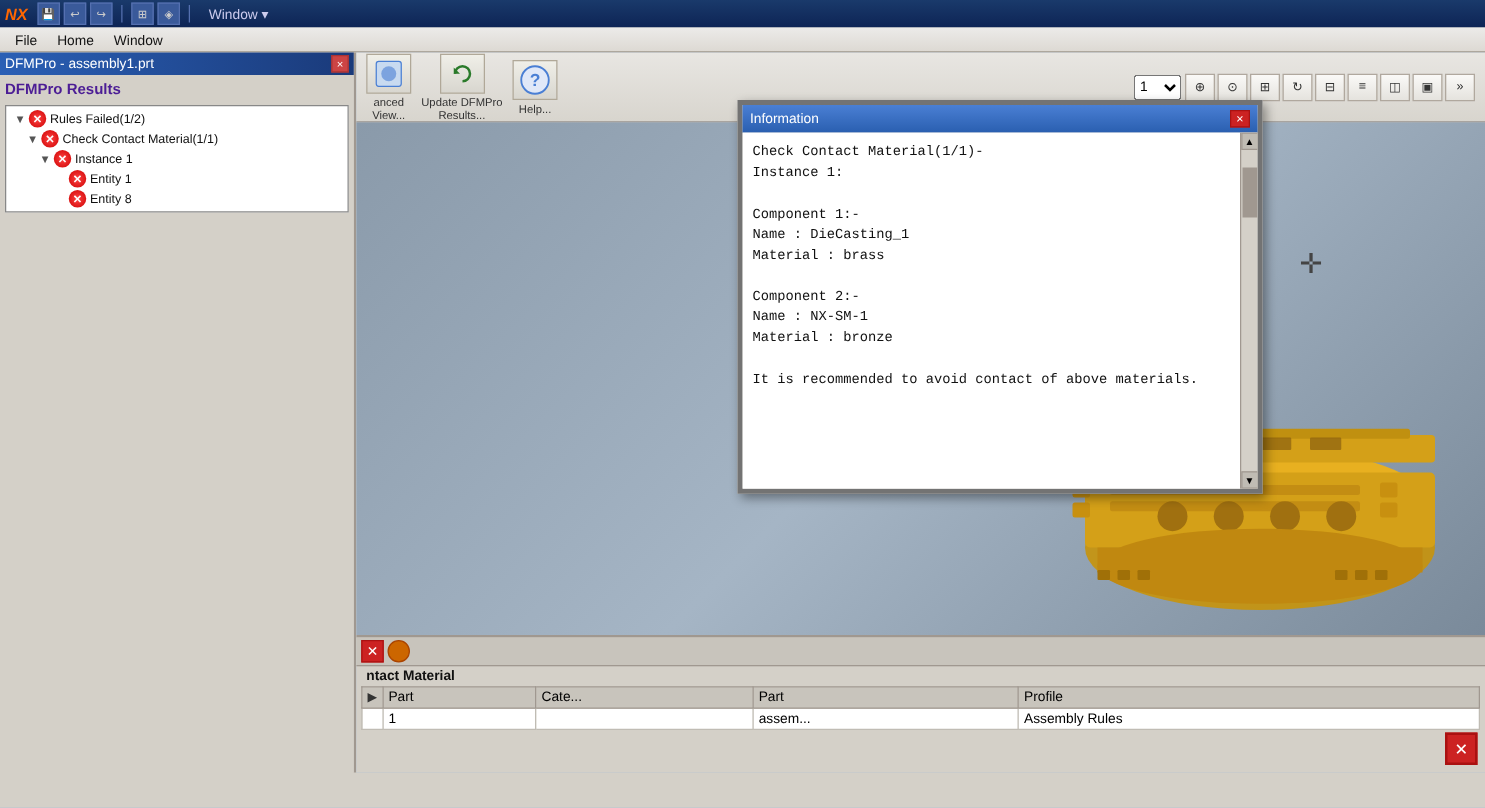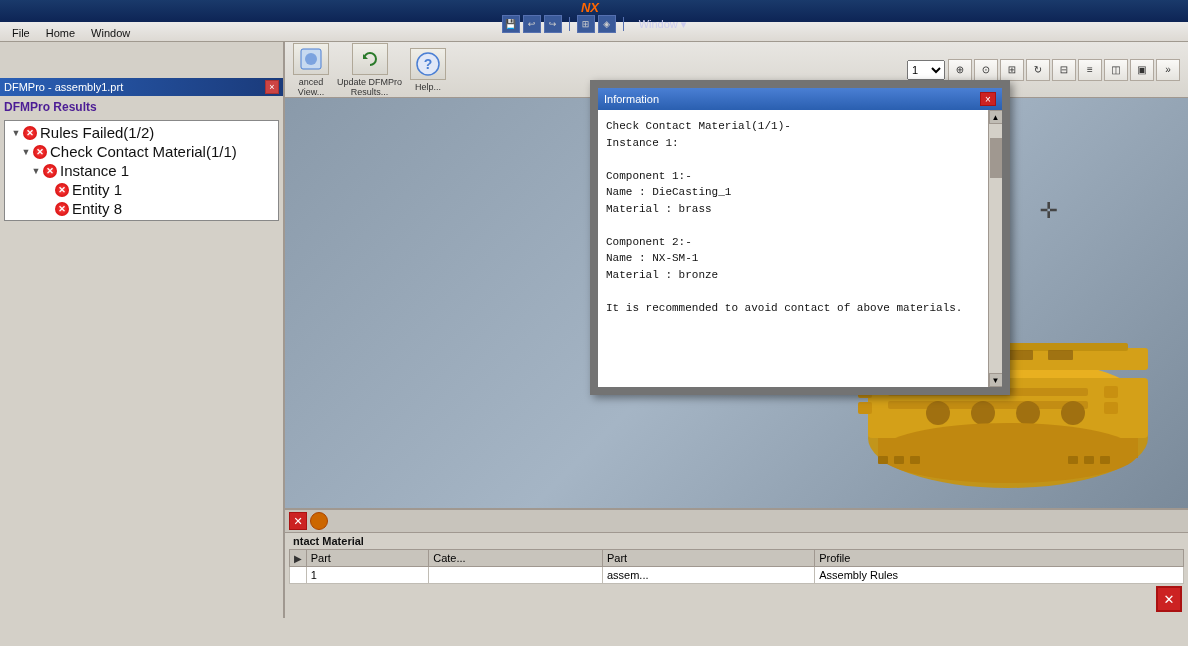--- a/index.html
+++ b/index.html
@@ -6,21 +6,20 @@
     body { font-family: 'Segoe UI', Tahoma, Arial, sans-serif; font-size: 11px; background: #d4d0c8; overflow: hidden; width: 1188px; height: 646px; }
 
     
     .title-bar {
       background: linear-gradient(to bottom, #1a3a6b 0%, #0d2455 100%);
       height: 22px;
       display: flex;
       align-items: center;
       padding: 0 4px;
       color: white;
-      flex-direction: column;
     }
     .title-bar-logo {
       font-weight: bold;
       font-size: 13px;
       color: #ff6600;
       margin-right: 8px;
       font-style: italic;
     }
     .title-bar-icons {
       display: flex;
@@ -81,21 +80,20 @@
 
     
     .panel-title-bar {
       display: flex;
       align-items: center;
       justify-content: space-between;
       background: linear-gradient(to right, #2a5fb5, #1a3a7a);
       padding: 2px 4px;
       color: white;
       font-size: 11px;
-      margin-top: 36px;
     }
     .panel-close-btn {
       width: 14px; height: 14px;
       background: #c44;
       color: white;
       font-size: 9px;
       display: flex; align-items: center; justify-content: center;
       cursor: pointer; border: 1px solid #a33;
     }
 
@@ -148,21 +146,21 @@
       font-size: 9px; color: #555; margin-right: 2px;
     }
     .error-icon {
       width: 14px; height: 14px;
       background: radial-gradient(circle, #ff4444, #cc0000);
       border-radius: 50%;
       display: inline-flex; align-items: center; justify-content: center;
       color: white; font-size: 9px; font-weight: bold;
       margin-right: 3px; flex-shrink: 0;
     }
-    .tree-text { font-size: 15px; color: #111; }
+    .tree-text { font-size: 10px; color: #111; }
 
     
     .right-area {
       flex: 1;
       background: #b8c4d0;
       position: relative;
       overflow: hidden;
     }
 
     .dfm-tool-section {
@@ -201,21 +199,21 @@
 
     
     .expand-arrow {
       color: #333; font-size: 10px;
     }
     .info-dialog {
       position: absolute;
       top: 38px; left: 305px;
       width: 420px; height: 315px;
       background: #e8e6e2;
-      border: 8px solid #737373;
+      border: 4px solid #737373;
       box-shadow: 3px 3px 8px rgba(0,0,0,0.4);
       pointer-events: all;
       display: flex;
       flex-direction: column;
     }
     .dialog-title-bar {
       background: linear-gradient(to bottom, #4a7fd4, #2a5fb0);
       height: 22px;
       display: flex;
       align-items: center;

